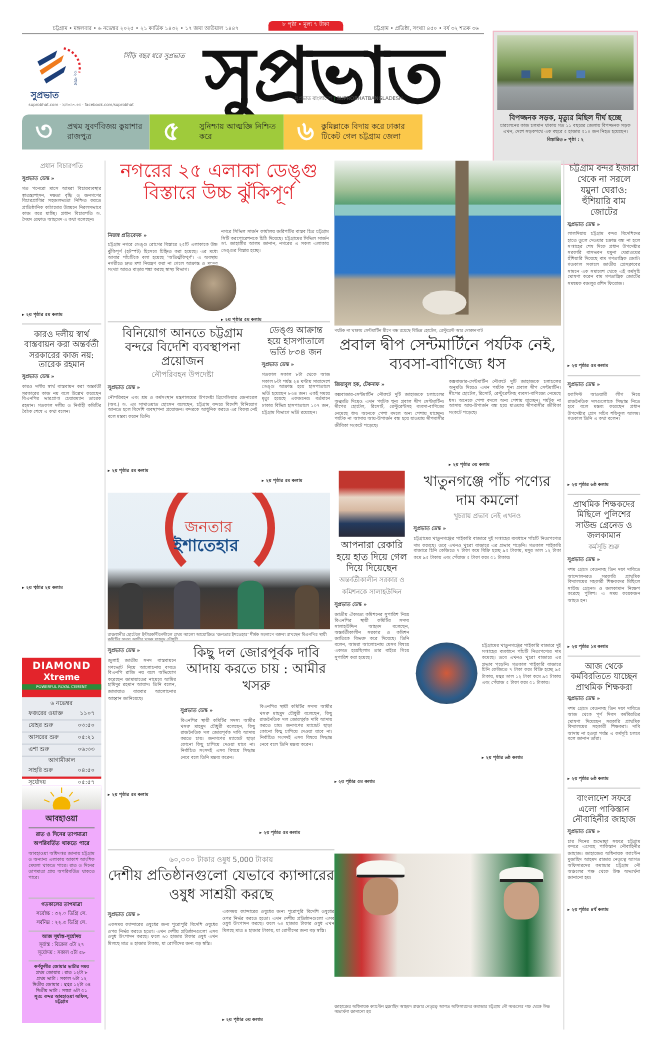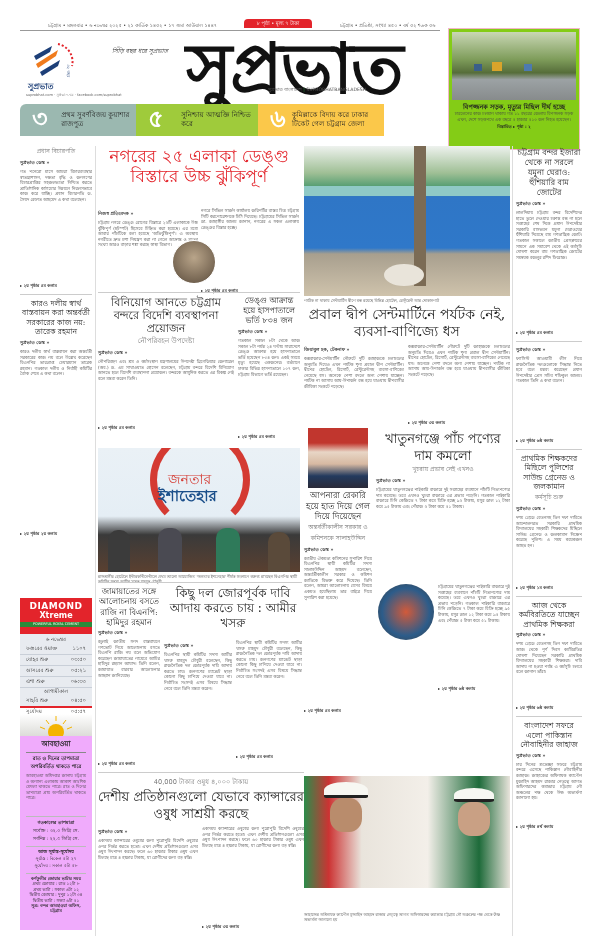--- a/index.html
+++ b/index.html
@@ -44,21 +44,21 @@
 <div class="abs" style="left:28px;top:80px;font-size:8px;font-weight:bold;color:#1d3f78">সুপ্রভাত</div>
 <div class="abs" style="left:26px;top:92px;font-size:3.6px;color:#666">suprobhat.com · সুপ্রভাত.কম · facebook.com/suprobhat</div>
 <div class="abs" style="left:112px;top:46px;font-size:6px;font-style:italic;color:#333">সিঁড়ি বছর ধরে সুপ্রভাত</div>
 <div class="abs masthead" style="left:186px;top:34px">সুপ্রভাত</div>
 <div class="abs" style="left:268px;top:86px;font-size:4.6px;color:#555">
   <span>সুপ্রভাত বাংলাদেশ</span>
   <span style="color:#2a8f3b">|</span>
   <span>SUPROBHATBANGLADESH</span>
 </div>
 
-<div class="abs" style="left:448px;top:28px;width:132px;height:122px;border:1.5px solid #f2b7c6;background:#84cc16">
+<div class="abs" style="left:448px;top:28px;width:132px;height:122px;border:1.5px solid #f2b7c6;background:#e5e5e5">
   <div class="photo" style="margin:3px;height:68px;background:linear-gradient(180deg,#c9d7b5 0%,#7f9d5b 40%,#566d3a 60%,#9ca2a4 70%,#878b8c 100%);position:relative">
     <div class="abs" style="left:40px;top:30px;width:10px;height:9px;background:#d9a42b"></div>
     <div class="abs" style="left:22px;top:32px;width:8px;height:7px;background:#3a5f8a"></div>
     <div class="abs" style="left:72px;top:32px;width:8px;height:7px;background:#4d7ab0"></div>
   </div>
   <div class="hl" style="font-size:6.4px;font-weight:bold;margin-top:2px">বিপজ্জনক সড়ক, মৃত্যুর মিছিল দীর্ঘ হচ্ছে</div>
   <div class="tiny" style="text-align:center;padding:0 4px">চারলেনের কাজ চলমান থাকায় গত ১১ বছরের জেলায় বিপজ্জনক সড়ক এখন, দেশে সড়কপথে এক বছরে ৫ হাজার ৫১০ জন নিহত হয়েছেন।</div>
   <div style="text-align:center;font-size:4.2px;font-weight:bold;margin-top:2px">বিস্তারিত ▸ পৃষ্ঠা : ২</div>
 </div>
 
@@ -273,41 +273,40 @@
   <div class="tiny" style="height:58px;overflow:hidden">চট্টগ্রামের খাতুনগঞ্জের পাইকারি বাজারে দুই সপ্তাহের ব্যবধানে পাঁচটি নিত্যপণ্যের দাম কমেছে। তবে এখনও খুচরা বাজারে এর প্রভাব পড়েনি। গতকাল পাইকারি বাজারে চিনি কেজিতে ৭ টাকা কমে বিক্রি হচ্ছে ৯৫ টাকায়, মসুর ডাল ১২ টাকা কমে ৯৫ টাকায় এবং পেঁয়াজ ৫ টাকা কমে ৫১ টাকায়।</div>
 </div>
 <div class="abs photo" style="left:378px;top:584px;width:56px;height:56px;border-radius:50%;background:radial-gradient(circle at 50% 50%,#d25a3a,#2c5c8a 60%,#3a3a3a)"></div>
 <div class="abs" style="left:438px;top:584px;width:72px">
   <div class="tiny" style="height:100px;overflow:hidden">চট্টগ্রামের খাতুনগঞ্জের পাইকারি বাজারে দুই সপ্তাহের ব্যবধানে পাঁচটি নিত্যপণ্যের দাম কমেছে। তবে এখনও খুচরা বাজারে এর প্রভাব পড়েনি। গতকাল পাইকারি বাজারে চিনি কেজিতে ৭ টাকা কমে বিক্রি হচ্ছে ৯৫ টাকায়, মসুর ডাল ১২ টাকা কমে ৯৫ টাকায় এবং পেঁয়াজ ৫ টাকা কমে ৫১ টাকায়।</div>
   <div class="cont">▸ ২য় পৃষ্ঠার ৬ষ্ঠ কলাম</div>
 </div>
 
 <div class="abs rule" style="left:98px;top:582px;width:204px"></div>
 <div class="abs" style="left:98px;top:586px;width:62px">
-  <div class="hl" style="font-size:8.2px">জামায়াতের সঙ্গে আলোচনায় বসতে রাজি না বিএনপি: হামিদুর রহমান</div>
   <div class="byline">সুপ্রভাত ডেস্ক »</div>
   <div class="tiny" style="height:120px;overflow:hidden">জুলাই জাতীয় সনদ বাস্তবায়নে গণভোট নিয়ে আলোচনায় বসতে বিএনপি রাজি নয় বলে অভিযোগ করেছেন জামায়াতের নায়েবে আমির হামিদুর রহমান আযাদ। তিনি বলেন, জামায়াত বারবার আলোচনার আহ্বান জানিয়েছে।</div>
   <div class="cont">▸ ২য় পৃষ্ঠার ৫ম কলাম</div>
 </div>
 
 <div class="abs" style="left:164px;top:586px;width:138px">
   <div class="hl" style="font-size:12px;line-height:15px">কিছু দল জোরপূর্বক দাবি আদায় করতে চায় : আমীর খসরু</div>
 </div>
 <div class="abs" style="left:164px;top:640px;width:68px">
   <div class="byline">সুপ্রভাত ডেস্ক »</div>
   <div class="tiny" style="height:108px;overflow:hidden">বিএনপির স্থায়ী কমিটির সদস্য আমীর খসরু মাহমুদ চৌধুরী বলেছেন, কিছু রাজনৈতিক দল জোরপূর্বক দাবি আদায় করতে চায়। জনগণের ম্যান্ডেট ছাড়া কোনো কিছু চাপিয়ে দেওয়া যাবে না। নির্বাচিত সংসদই এসব বিষয়ে সিদ্ধান্ত নেবে বলে তিনি মন্তব্য করেন।</div>
 </div>
 <div class="abs" style="left:236px;top:640px;width:66px">
   <div class="tiny" style="height:112px;overflow:hidden">বিএনপির স্থায়ী কমিটির সদস্য আমীর খসরু মাহমুদ চৌধুরী বলেছেন, কিছু রাজনৈতিক দল জোরপূর্বক দাবি আদায় করতে চায়। জনগণের ম্যান্ডেট ছাড়া কোনো কিছু চাপিয়ে দেওয়া যাবে না। নির্বাচিত সংসদই এসব বিষয়ে সিদ্ধান্ত নেবে বলে তিনি মন্তব্য করেন।</div>
   <div class="cont">▸ ২য় পৃষ্ঠার ৫ম কলাম</div>
 </div>
 
 <div class="abs rule" style="left:98px;top:772px;width:206px"></div>
 <div class="abs" style="left:98px;top:776px;width:206px">
-  <div class="sub" style="font-size:6.6px">40,000 টাকার ওষুধ ৪,০০০ টাকায়</div>
+  <div class="sub" style="font-size:6.6px">৬০,০০০ টাকার ওষুধ 5,000 টাকায়</div>
   <div class="hl" style="font-size:13px;line-height:17px">দেশীয় প্রতিষ্ঠানগুলো যেভাবে ক্যান্সারের ওষুধ সাশ্রয়ী করছে</div>
 </div>
 <div class="abs" style="left:98px;top:826px;width:100px">
   <div class="byline">সুপ্রভাত ডেস্ক »</div>
   <div class="tiny" style="height:96px;overflow:hidden">একসময় ক্যান্সারের ওষুধের জন্য পুরোপুরি বিদেশি ওষুধের ওপর নির্ভর করতে হতো। এখন দেশীয় প্রতিষ্ঠানগুলো এসব ওষুধ উৎপাদন করছে। ফলে ৬০ হাজার টাকার ওষুধ এখন মিলছে মাত্র ৪ হাজার টাকায়, যা রোগীদের জন্য বড় স্বস্তি।</div>
 </div>
 <div class="abs" style="left:202px;top:826px;width:102px">
   <div class="tiny" style="height:96px;overflow:hidden">একসময় ক্যান্সারের ওষুধের জন্য পুরোপুরি বিদেশি ওষুধের ওপর নির্ভর করতে হতো। এখন দেশীয় প্রতিষ্ঠানগুলো এসব ওষুধ উৎপাদন করছে। ফলে ৬০ হাজার টাকার ওষুধ এখন মিলছে মাত্র ৪ হাজার টাকায়, যা রোগীদের জন্য বড় স্বস্তি।</div>
   <div class="cont">▸ ২য় পৃষ্ঠার ৩য় কলাম</div>
 </div>

